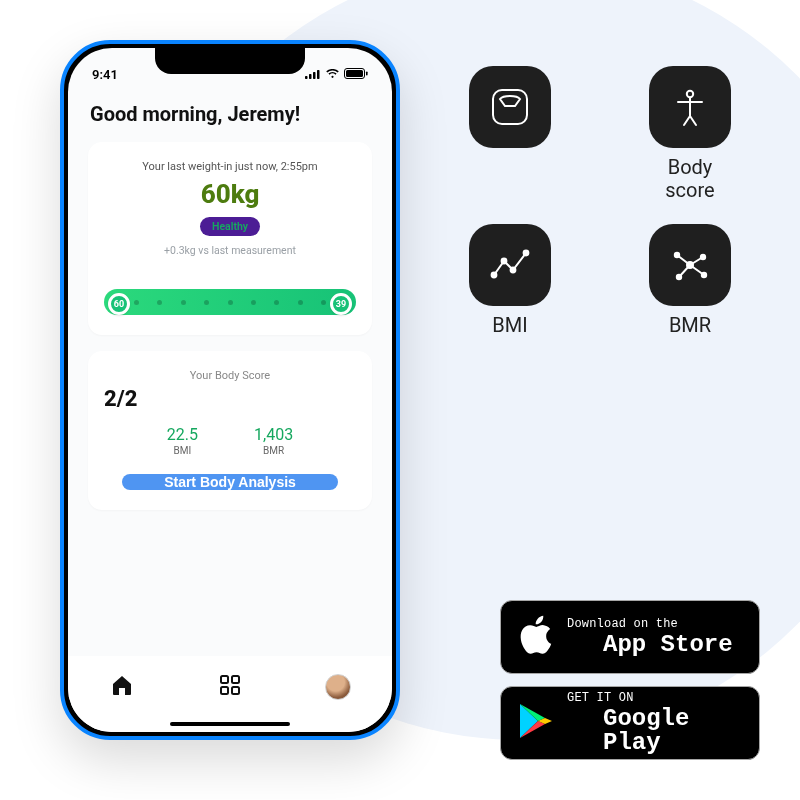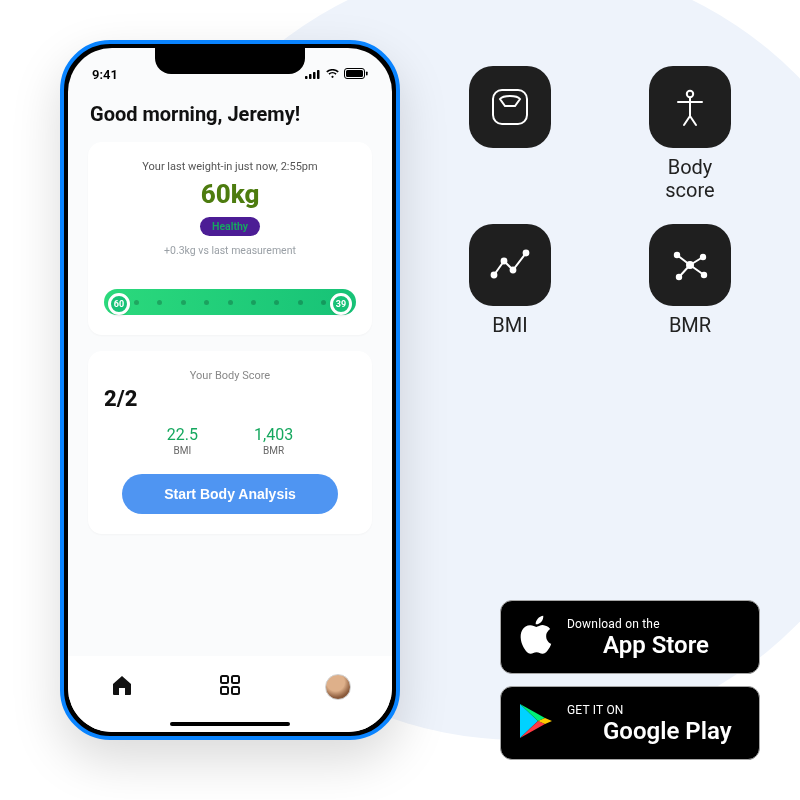--- a/index.html
+++ b/index.html
@@ -162,21 +162,21 @@
   .metric .val { color: #16a85f; font-weight: 400; font-size: 16px; }
   .metric .lbl { font-size: 10px; color: #666; margin-top: 1px; }
 
   .cta {
     display: block;
     width: 86%;
     margin: 18px auto 0;
     background: #4f95f2;
     color: #fff;
     border: none;
-    padding: 12px 0;
+    padding: 0 0;
     border-radius: 999px;
     font-size: 14px;
     font-weight: 600;
     cursor: pointer;
   }
 
   .tabbar {
     position: absolute;
     bottom: 0; left: 0; right: 0;
     height: 76px;
@@ -234,20 +234,21 @@
   }
   .store {
     background: #000; color: #fff;
     border-radius: 12px;
     height: 74px;
     display: flex; align-items: center;
     padding: 0 16px;
     gap: 14px;
     cursor: pointer;
     border: 1px solid #a6a6a6;
+    font-family: Liberation Mono, monospace;
   }
   .store .top { font-size: 12px; letter-spacing: .2px; }
   .store .bot { font-size: 24px; font-weight: 600; line-height: 1; margin-top: 2px; margin-left: 36px; }
 </style>
 </head>
 <body>
 
 <div class="bg-circle"></div>
 
 <div class="stage">

